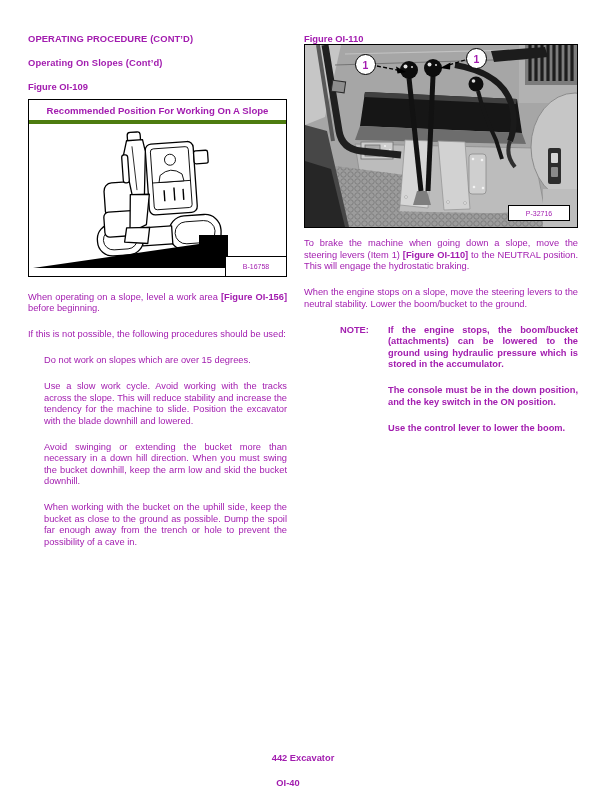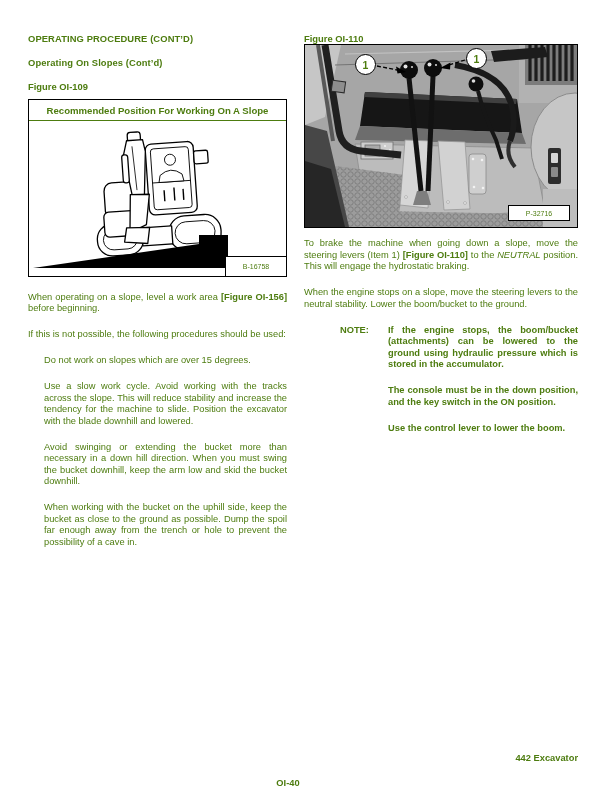--- a/index.html
+++ b/index.html
@@ -1,38 +1,38 @@
 <!DOCTYPE html>
 <html><head>
 <meta charset="utf-8">
 <style>
   html,body { margin:0; padding:0; background:#e8e8e8; }
   .page {
     position:relative; width:612px; height:792px; margin:0 auto;
     background:#ffffff; overflow:hidden;
-    font-family:"Liberation Sans", sans-serif; color:#4d7c0f;
+    font-family:"Liberation Sans", sans-serif; color:#a21caf;
   }
   .col { position:absolute; top:33px; }
   .col-left  { left:28px;  width:259px; }
   .col-right { left:304px; width:274px; }
 
   .heading { font-size:9.4px; font-weight:bold; line-height:11px; margin:0 0 13px 0; letter-spacing:0.1px; }
   .fig-label { font-size:9.4px; font-weight:bold; line-height:11px; margin:0 0 7px 0; }
   .col-right .fig-label { margin-bottom:0; }
 
   p.body { margin:0 0 14.5px 0; font-size:9.3px; line-height:11.5px; text-align:justify; }
   p.indent { margin-left:16px; }
 
   
   .figure-box {
     width:259px; height:178px; border:1.5px solid #000; box-sizing:border-box;
     position:relative; margin:0 0 14.5px 0; background:#fff;
   }
   .figure-title {
-    height:20px; border-bottom:1px solid #4d7c0f; display:flex; align-items:center;
+    height:20px; border-bottom:4px solid #4d7c0f; display:flex; align-items:center;
     justify-content:center; font-weight:bold; font-size:9.6px;
   }
   .figure-canvas { position:absolute; left:0; top:21px; width:256px; height:155px; }
   .ref-box {
     position:absolute; right:0; bottom:0; width:60px; height:19px;
     border-top:1px solid #000; border-left:1px solid #000; background:#fff;
     display:flex; align-items:center; justify-content:center; font-size:7px;
   }
 
   
@@ -55,21 +55,21 @@
     display:flex; align-items:center; justify-content:center; font-size:7px;
   }
 
   
   .note-block { position:relative; padding-left:36px; }
   .note-block p.body { font-weight:bold;margin-left:48px; }
   .note-label { position:absolute; left:0; top:0; font-size:9.3px; font-weight:bold; line-height:11.5px;padding-left:36px; }
 
   
   .footer { position:absolute; left:28px; right:34px; top:753px; font-size:9.3px; font-weight:bold; }
-  .footer-right { text-align:right; line-height:11.5px; }
+  .footer-right { text-align:center; line-height:11.5px; }
   .footer-page-num { position:absolute; left:0; right:30px; top:25px; text-align:center; }
 </style>
 </head>
 <body>
 
 <div class="page">
 
   <div class="col col-left">
     <div class="heading">OPERATING PROCEDURE (CONT’D)</div>
     <div class="heading">Operating On Slopes (Cont’d)</div>
@@ -221,21 +221,21 @@
         <line x1="72" y1="21" x2="92" y2="25" stroke="#000" stroke-width="1.3" stroke-dasharray="4,2.2"></line>
         <polygon points="101,27 91,21.5 92.5,28.5" fill="#000"></polygon>
         <line x1="160" y1="15" x2="144" y2="20" stroke="#000" stroke-width="1.3" stroke-dasharray="4,2.2"></line>
         <polygon points="135,23 145.5,17.5 145,24.5" fill="#000"></polygon>
       </svg>
       <div class="callout c1">1</div>
       <div class="callout c2">1</div>
       <div class="photo-ref">P-32716</div>
     </div>
 
-    <p class="body"><span>To brake the machine when going down a slope, move the steering levers (Item 1) </span><span style="font-weight: bold;">[Figure OI-110]</span><span> to the </span><span style="font-style: italic; margin-top: 32px;">NEUTRAL</span><span> position. This will engage the hydrostatic braking.</span></p>
+    <p class="body"><span>To brake the machine when going down a slope, move the steering levers (Item 1) </span><span style="font-weight: bold;">[Figure OI-110]</span><span> to the </span><span style=" margin-top: 32px;">NEUTRAL</span><span> position. This will engage the hydrostatic braking.</span></p>
     <p class="body">When the engine stops on a slope, move the steering levers to the neutral stability. Lower the boom/bucket to the ground.</p>
 
     <div class="note-block">
       <span class="note-label">NOTE:</span>
       <p class="body">If the engine stops, the boom/bucket (attachments) can be lowered to the ground using hydraulic pressure which is stored in the accumulator.</p>
       <p class="body">The console must be in the down position, and the key switch in the ON position.</p>
       <p class="body">Use the control lever to lower the boom.</p>
     </div>
 
   </div>

